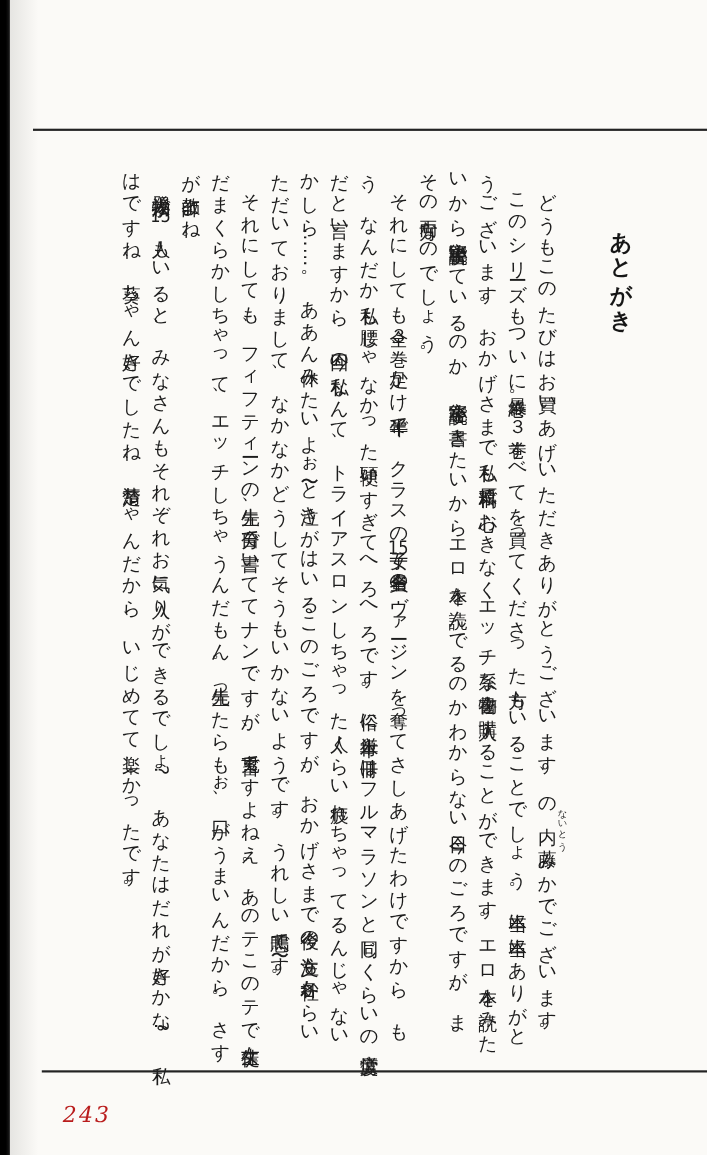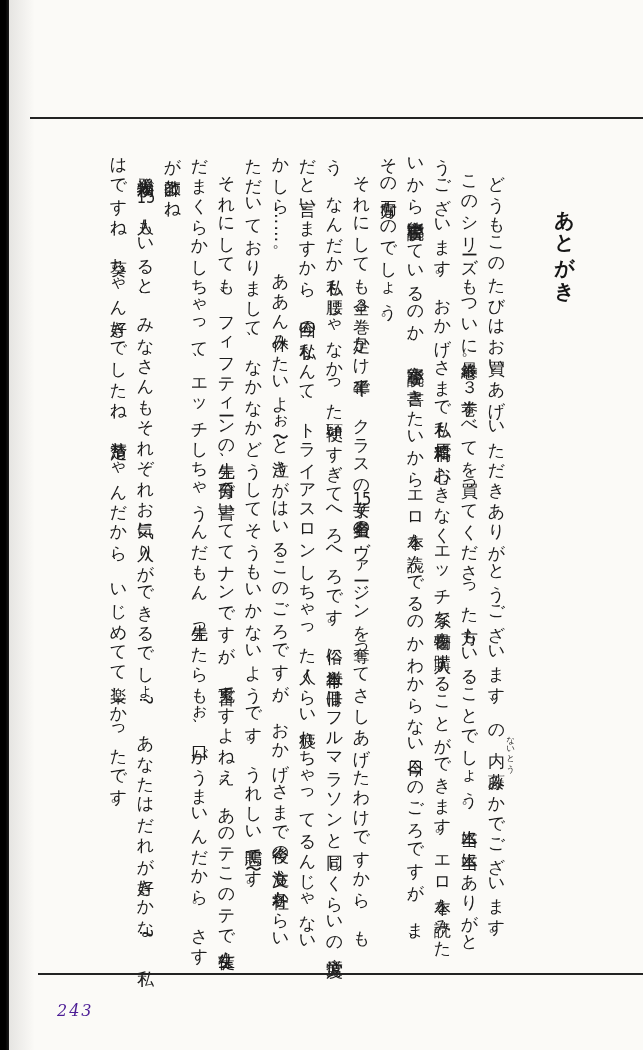--- a/index.html
+++ b/index.html
@@ -64,23 +64,23 @@
   ruby rt {
     font-size: 8.5px;
     letter-spacing: 0;
     color: #2a2a2a;
   }
   .page-number {
     position: absolute;
     left: 57px; top: 1001px;
     font-family: "DejaVu Serif", serif;
     font-style: italic;
-    font-size: 16px;
+    font-size: 20px;
     letter-spacing: 2px;
-    color: #4c1d95;
+    color: #b91c1c;
   }
 </style>
 </head>
 <body>
 
 <div class="page">
 
   <div class="spine-bar"></div>
   <div class="spine-shadow"></div>
 

